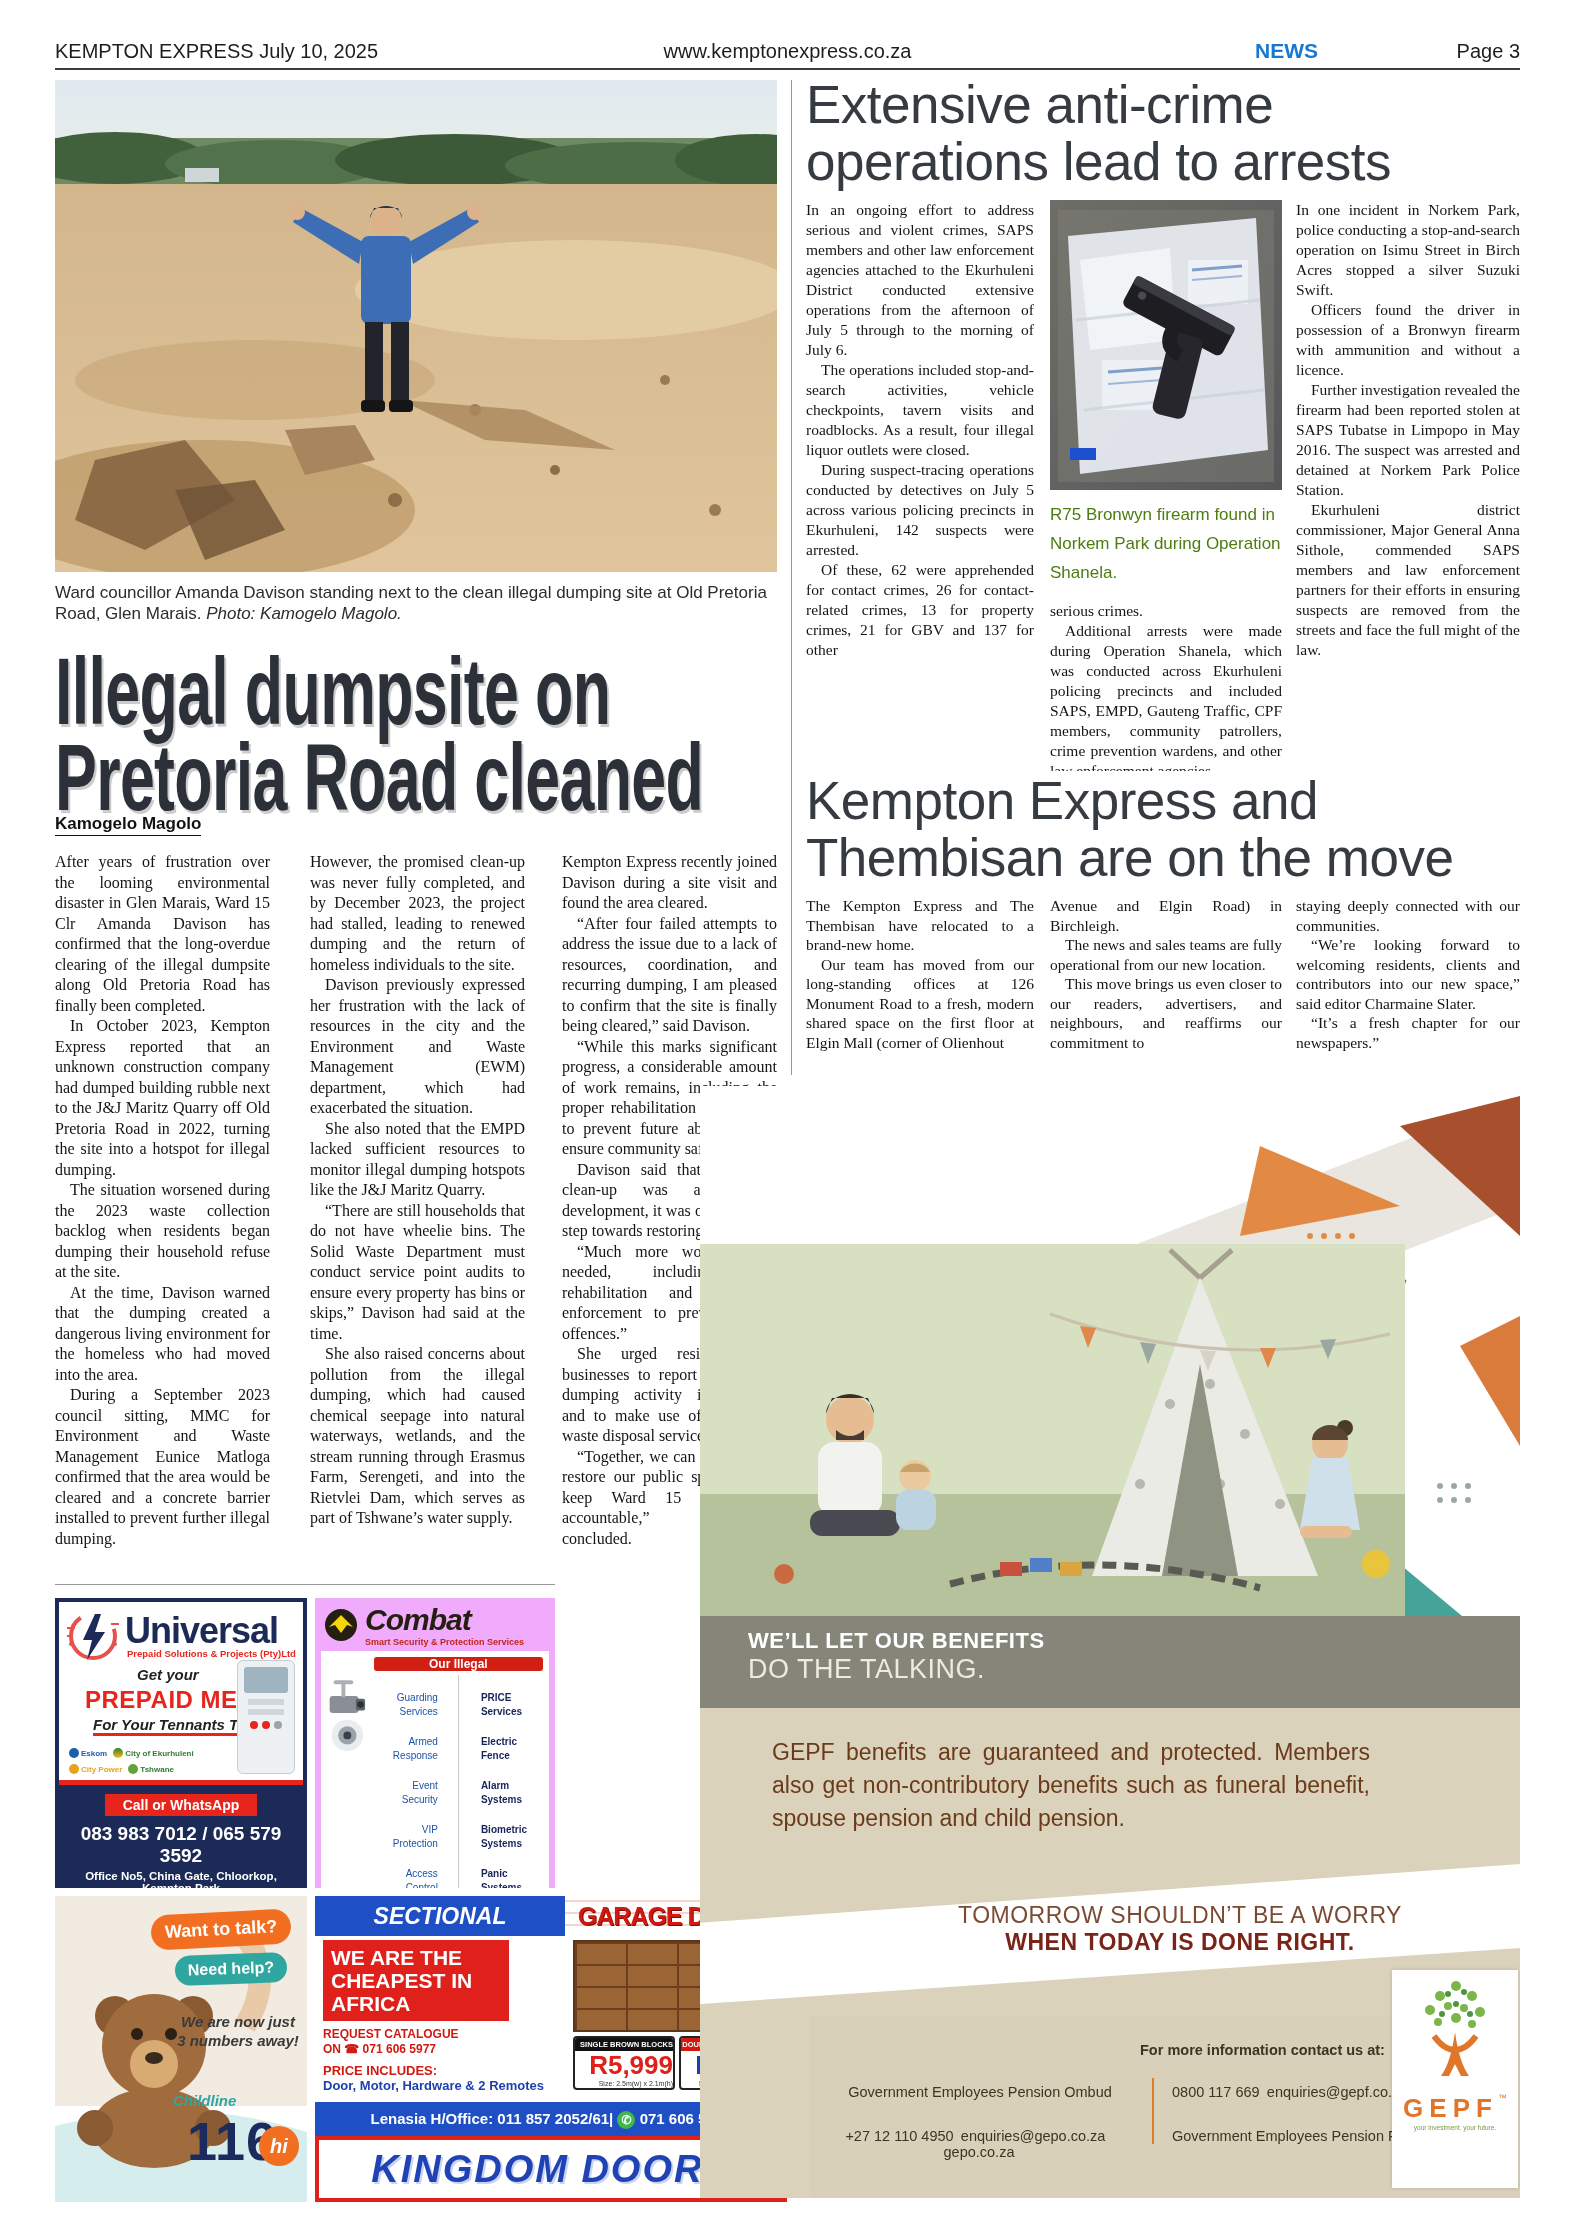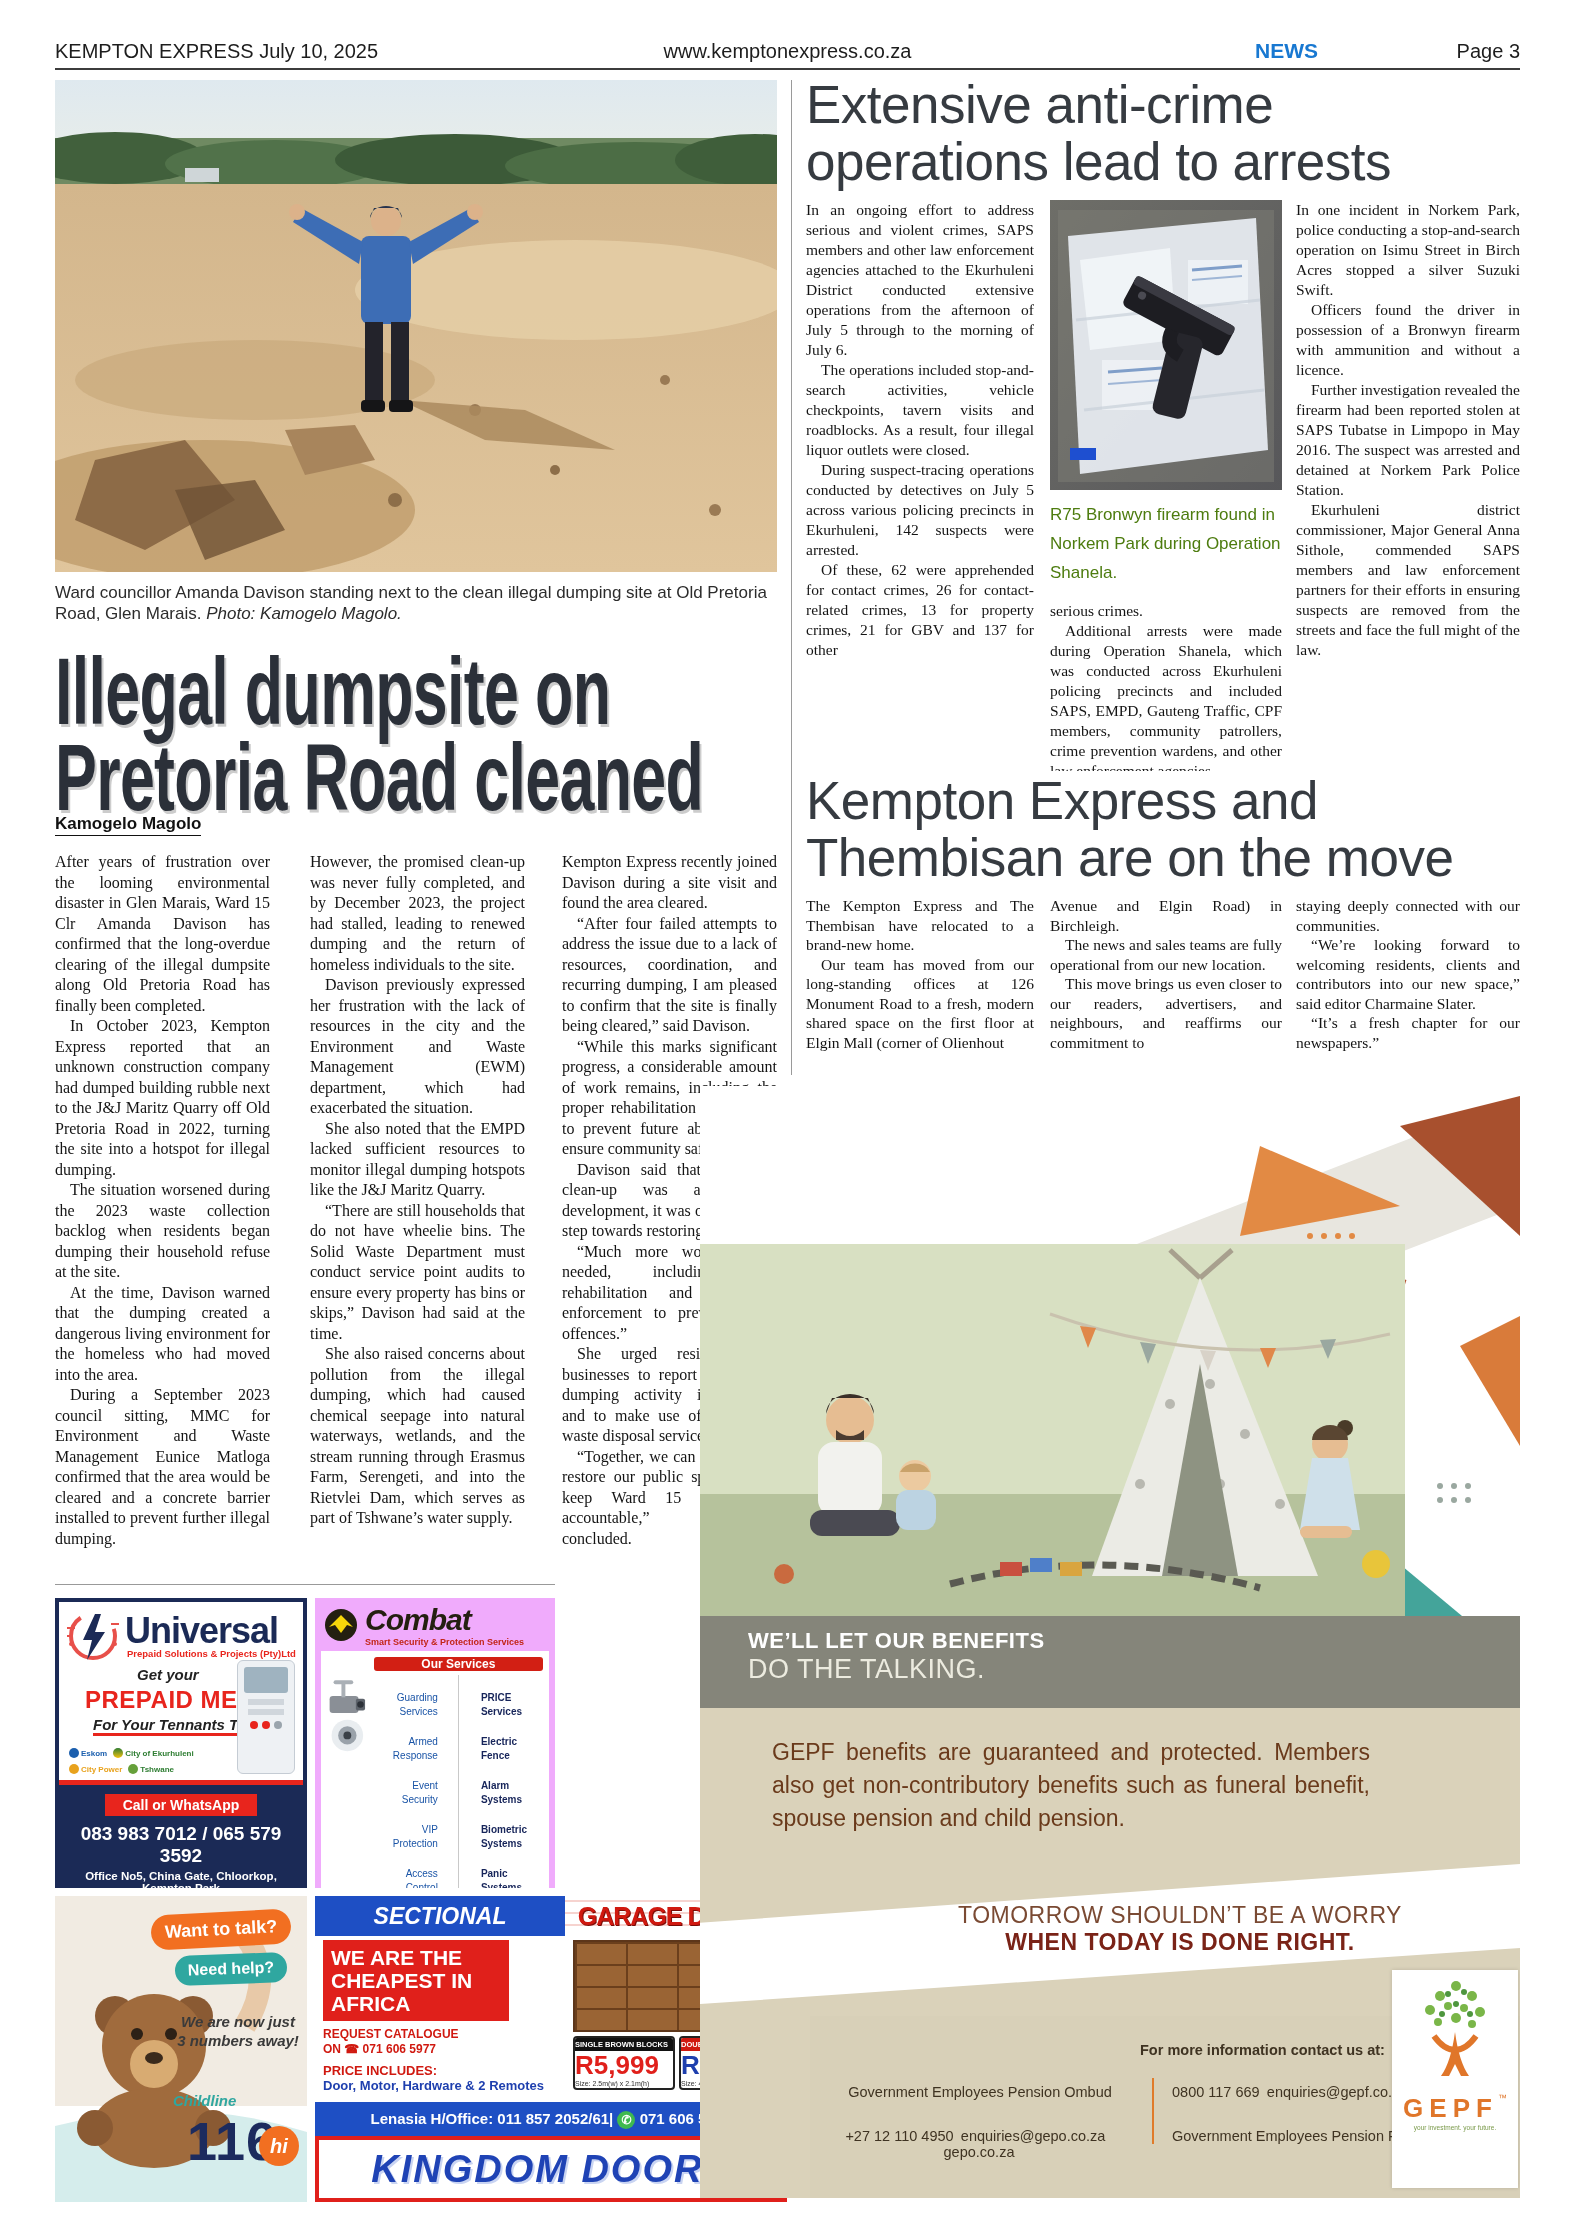--- a/index.html
+++ b/index.html
@@ -67,21 +67,21 @@
   
   .king{background:#fff;box-sizing:border-box;}
   .king-sec{background:#1e4fc4;color:#fff;font-weight:800;font-style:italic;font-size:23px;text-align:center;}
   .king-gar{color:#d01910;font-weight:800;font-size:25px;text-align:center;letter-spacing:-1px;text-shadow:1px 1px 0 #7a0b06;
     background:repeating-linear-gradient(0deg,#fff 0 10px,#f6d3cf 10px 12px),repeating-linear-gradient(90deg,#fff 0 18px,#f6d3cf 18px 20px);}
   .king-cheap{background:#e0201b;color:#fff;font-weight:800;font-size:21px;line-height:23px;}
   .king-cat{font-size:12px;font-weight:800;color:#d01910;line-height:15px;}
   .king-pi1{font-size:13px;font-weight:800;color:#d01910;}
   .king-pi2{font-size:13px;font-weight:800;color:#1e3fae;line-height:15px;}
   .door{background:#9a6434;background-image:linear-gradient(#6b3f1c 2px,transparent 2px),linear-gradient(90deg,#6b3f1c 2px,transparent 2px);background-size:25% 25%;border:2px solid #5d361a;box-sizing:border-box;}
-  .badge{background:#fff;border:2px solid #222;border-radius:4px;overflow:hidden;text-align:left;}
+  .badge{background:#fff;border:2px solid #222;border-radius:4px;overflow:hidden;text-align:right;}
   .badge .lbl{color:#fff;font-size:7.5px;font-weight:700;line-height:13px;}
   .badge .pr{font-size:26px;font-weight:800;line-height:28px;}
   .badge .sz{font-size:7px;color:#333;line-height:9px;}
   .king-blue-bar{background:#1e4fc4;color:#fff;font-weight:700;font-size:15px;text-align:center;}
   .king-brand{border:4px solid #e0201b;background:#fff;text-align:center;font-size:38px;font-weight:800;font-style:italic;color:#1f43b5;letter-spacing:2px;text-shadow:2px 2px 0 #c9d4f2;box-sizing:border-box;}
   .wa{display:inline-block;width:18px;height:18px;border-radius:50%;background:#3fb94f;color:#fff;font-size:12px;line-height:18px;text-align:center;font-style:normal;}
   
   .gepf{overflow:hidden;background:#fff;}
   .gepf-banner{background:#85857a;color:#fff;}
   .gepf-b1{font-weight:700;font-size:22px;letter-spacing:.5px;}
@@ -331,21 +331,21 @@
         <rect x="4" y="28" width="44" height="26" rx="5" fill="#8a8f96"></rect>
         <rect x="44" y="32" width="14" height="18" rx="3" fill="#5d636b"></rect>
         <circle cx="51" cy="41" r="5" fill="#2c3138"></circle>
         <rect x="22" y="8" width="6" height="22" fill="#aab0b6"></rect>
         <rect x="10" y="4" width="30" height="6" rx="3" fill="#aab0b6"></rect>
         <circle cx="31" cy="88" r="24" fill="#e9edf0"></circle>
         <circle cx="31" cy="88" r="14" fill="#9aa2aa"></circle>
         <circle cx="31" cy="88" r="6" fill="#3a4047"></circle>
       </svg>
       <div style="flex:1;">
-        <div class="com-services-title">Our Services</div>
+        <div class="com-services-title">Our Illegal</div>
         <div style="display:flex;gap:6px;margin-top:4px;">
           <div class="com-list com-left" style="flex:1;border-right:1px solid #c9c9c9;padding-right:4px;">
               <p class="first">Guarding Services</p>
               <p>Armed Response</p>
               <p>Event Security</p>
               <p>VIP Protection</p>
               <p>Access Control</p>
               <p>Outstaffing Solutions</p>
             </div>
           <div class="com-list com-right" style="flex:1;">

